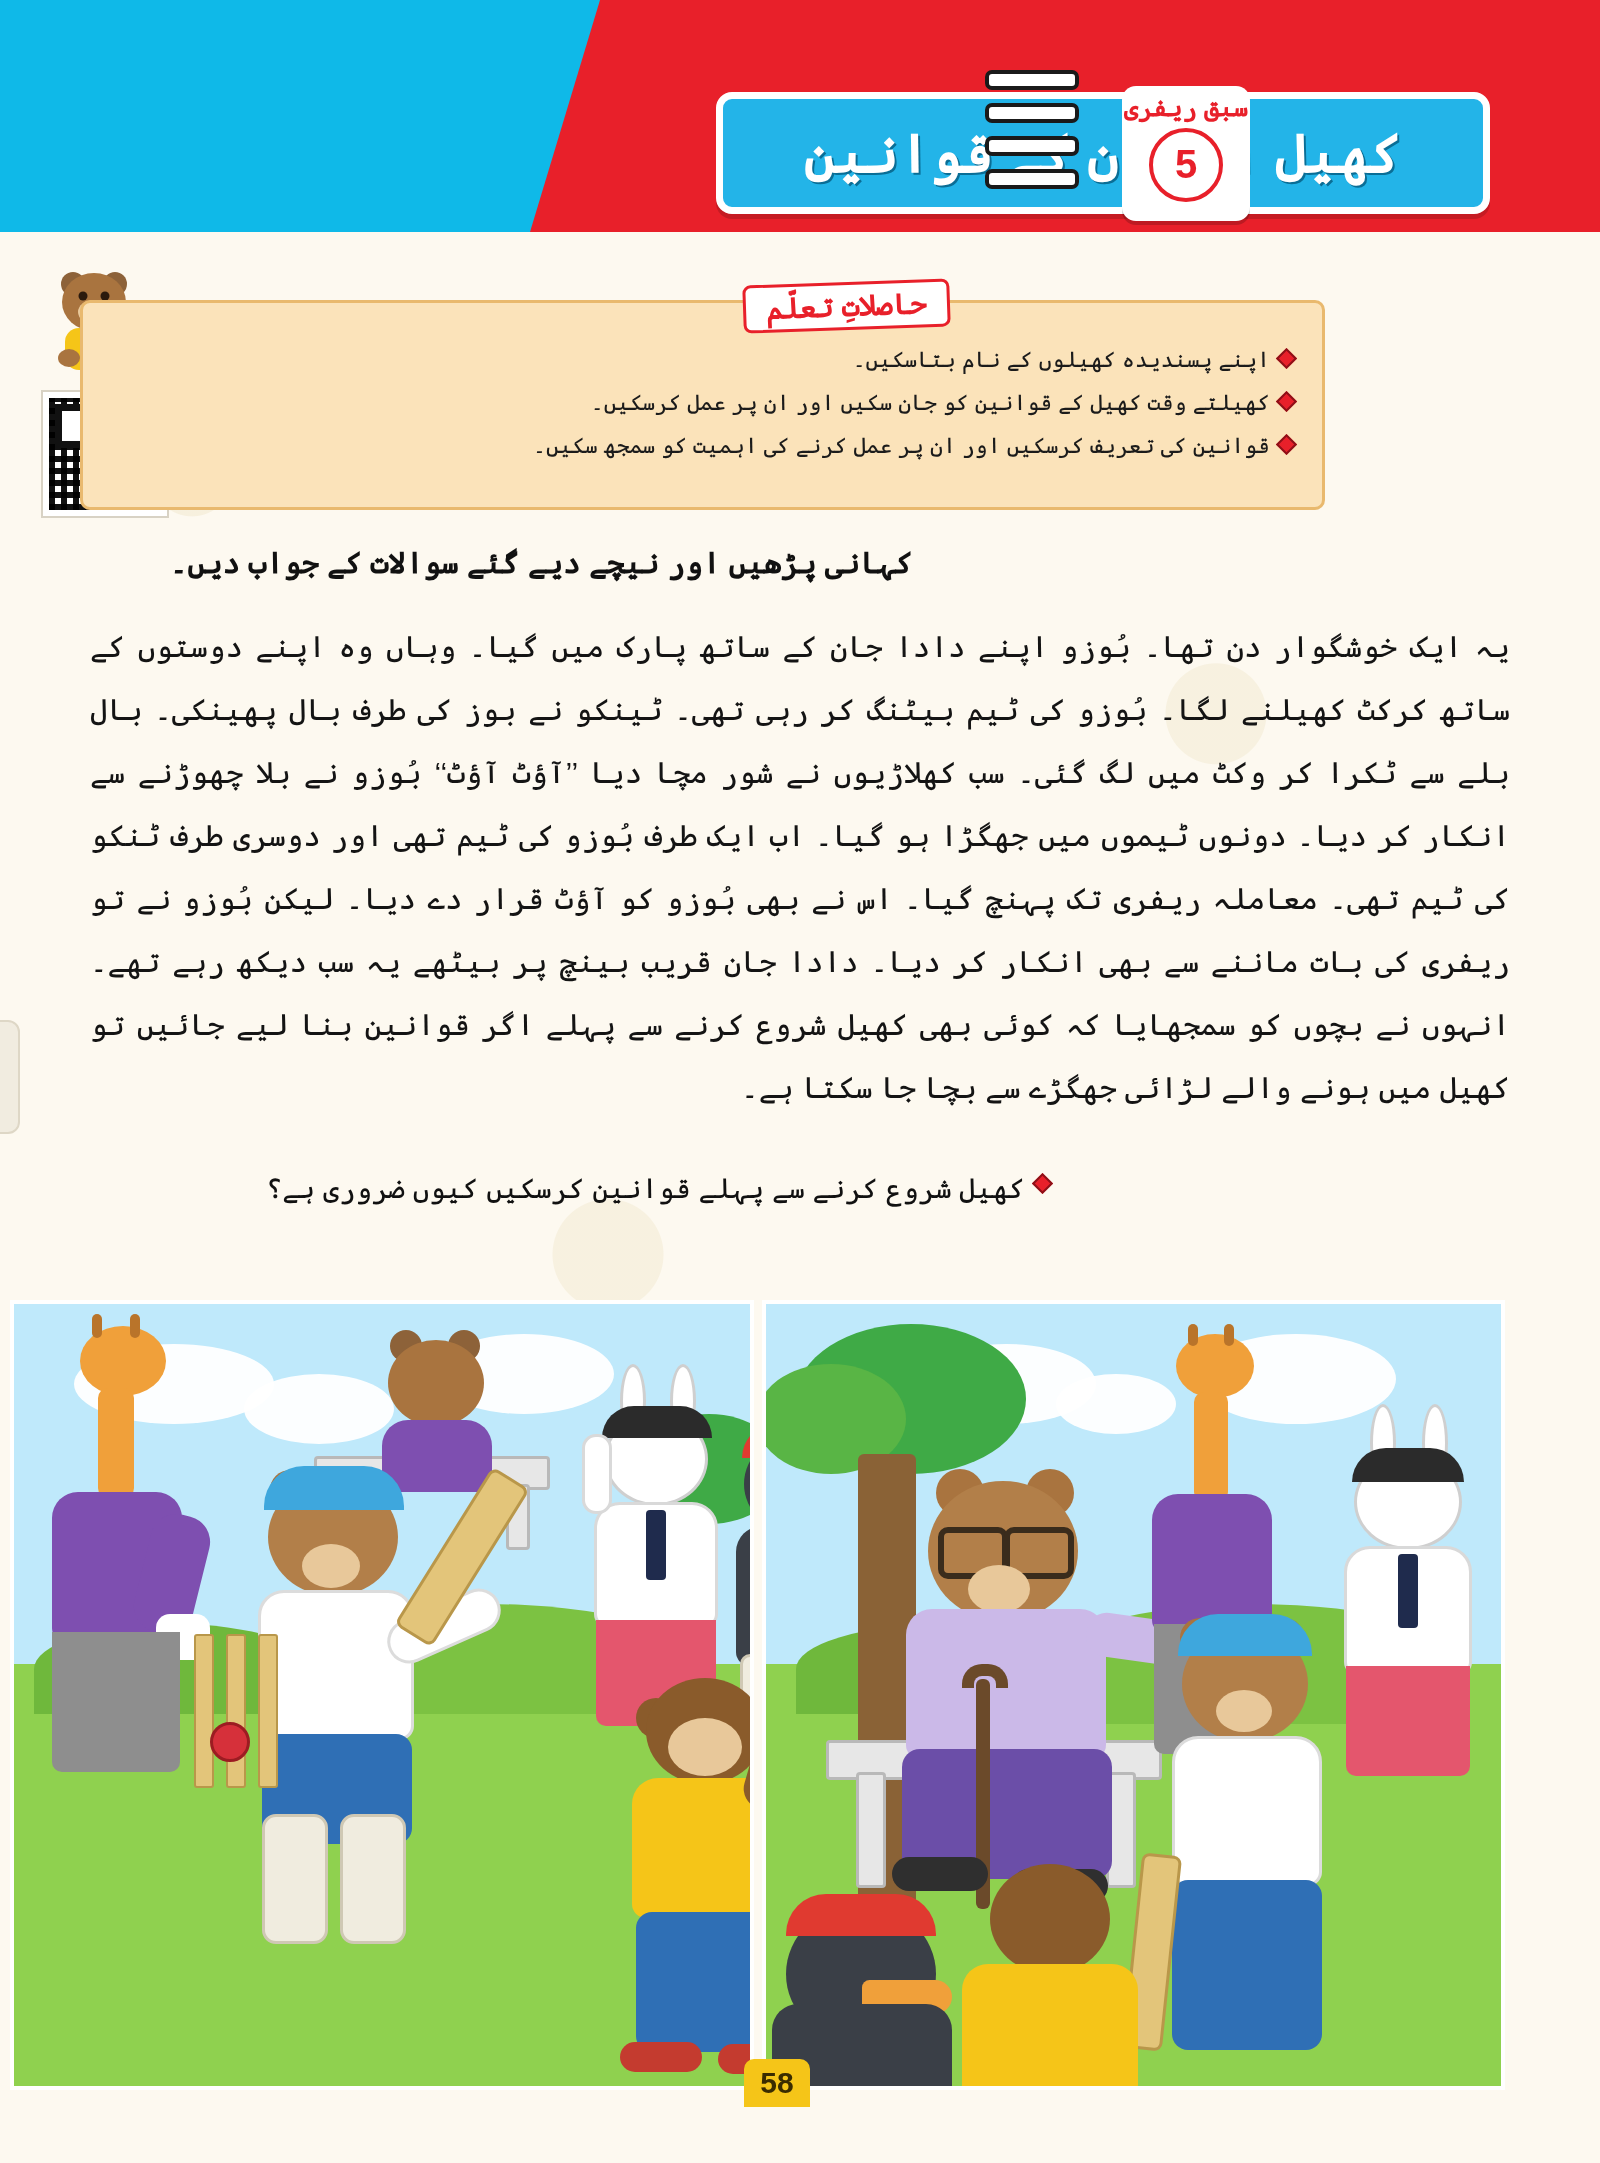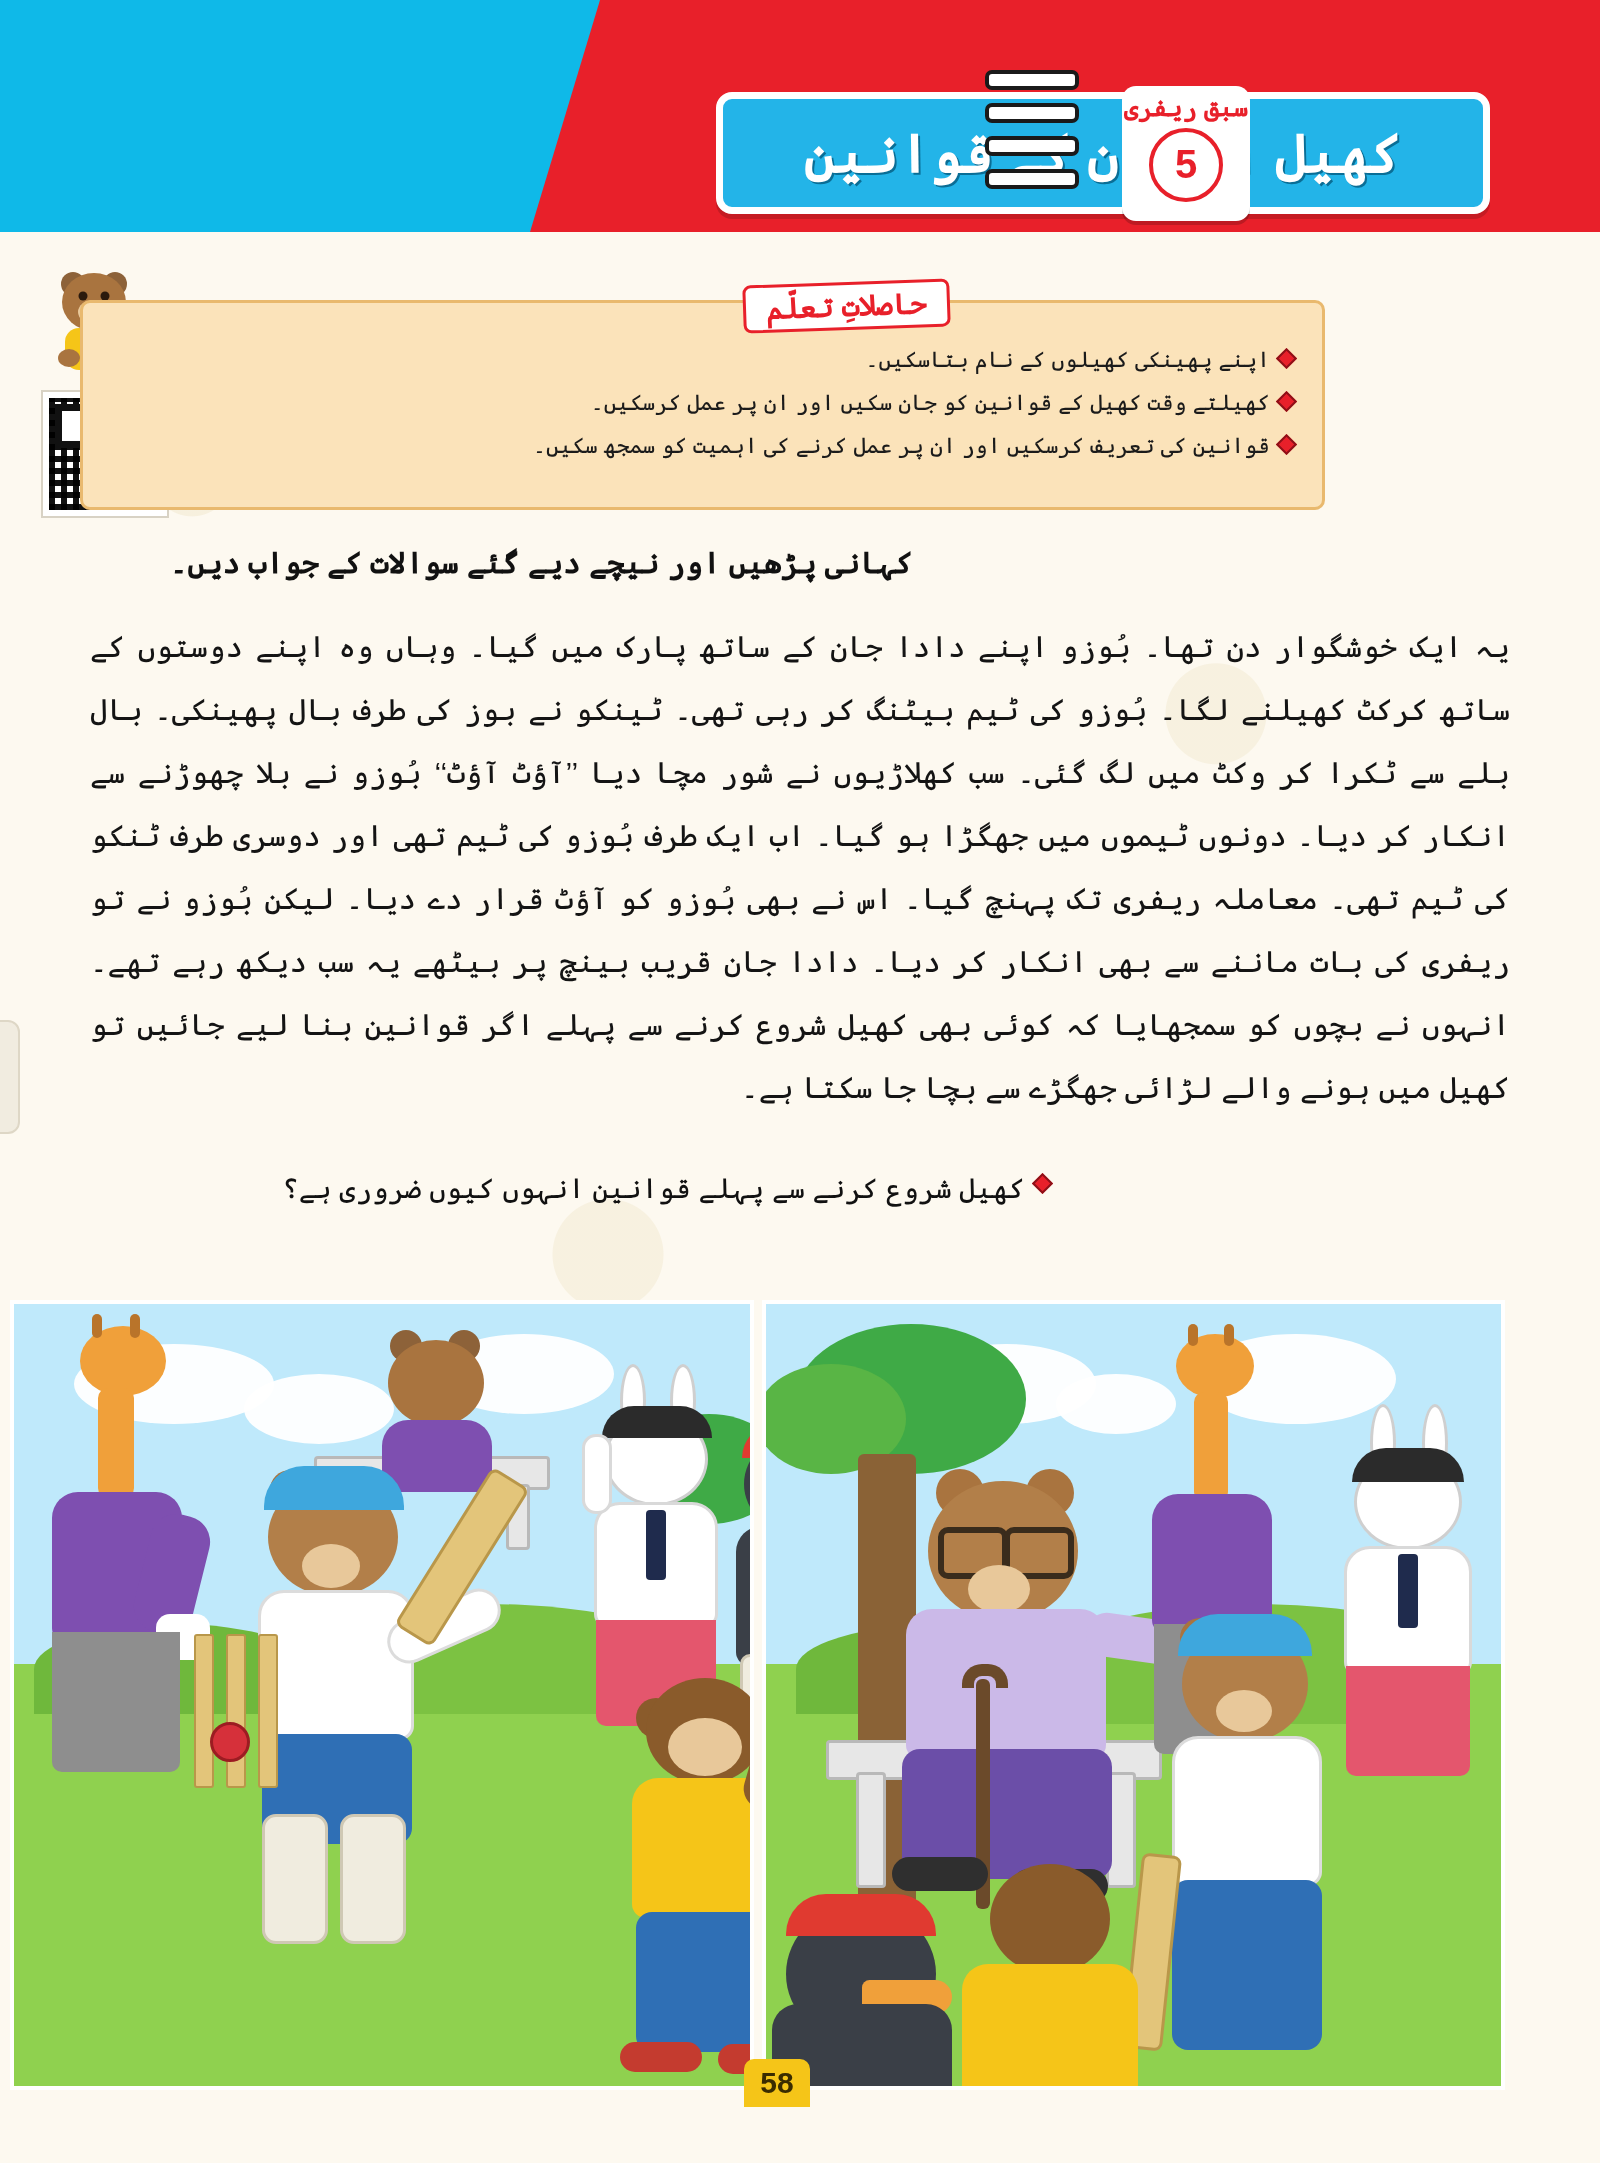--- a/index.html
+++ b/index.html
@@ -431,21 +431,21 @@
       <ellipse cx="104" cy="84" rx="11" ry="9" fill="#a9743f"></ellipse>
     </svg>
     <div class="qr"></div>
   </div>
 
   <div class="outcomes-title">حاصلاتِ تعلّم</div>
   <div class="outcomes-box">
     <div class="outcome-row">
       <div class="outcome-item">
         <span class="diamond"></span>
-        <span>اپنے پھینکی کھیلوں کے نام بتاسکیں۔</span>
+        <span>اپنے پسندیدہ کھیلوں کے نام بتاسکیں۔</span>
       </div>
     </div>
     <div class="outcome-row">
       <div class="outcome-item">
         <span class="diamond"></span>
         <span>کھیلتے وقت کھیل کے قوانین کو جان سکیں اور ان پر عمل کرسکیں۔</span>
       </div>
     </div>
     <div class="outcome-row">
       <div class="outcome-item">
@@ -458,21 +458,21 @@
   <div class="instruction">کہانی پڑھیں اور نیچے دیے گئے سوالات کے جواب دیں۔</div>
 
   <div class="story">یہ ایک خوشگوار دن تھا۔ بُوزو اپنے دادا جان کے ساتھ پارک میں گیا۔ وہاں وہ اپنے دوستوں کے ساتھ کرکٹ کھیلنے لگا۔ بُوزو کی ٹیم بیٹنگ کر رہی تھی۔ ٹینکو نے بوز کی طرف بال پھینکی۔ بال بلے سے ٹکرا کر وکٹ میں لگ گئی۔ سب کھلاڑیوں نے شور مچا دیا ’’آؤٹ آؤٹ‘‘ بُوزو نے بلا چھوڑنے سے انکار کر دیا۔ دونوں ٹیموں میں جھگڑا ہو گیا۔ اب ایک طرف بُوزو کی ٹیم تھی اور دوسری طرف ٹنکو کی ٹیم تھی۔ معاملہ ریفری تک پہنچ گیا۔ اس نے بھی بُوزو کو آؤٹ قرار دے دیا۔ لیکن بُوزو نے تو ریفری کی بات ماننے سے بھی انکار کر دیا۔ دادا جان قریب بینچ پر بیٹھے یہ سب دیکھ رہے تھے۔ انہوں نے بچوں کو سمجھایا کہ کوئی بھی کھیل شروع کرنے سے پہلے اگر قوانین بنا لیے جائیں تو کھیل میں ہونے والے لڑائی جھگڑے سے بچا جا سکتا ہے۔</div>
 
   <div class="questions">
     <div class="q-row">
     </div>
     <div class="q-row second">
       <div class="q-item">
         <span class="diamond"></span>
-        <span>کھیل شروع کرنے سے پہلے قوانین انہوں کیوں ضروری ہے؟</span>
+        <span>کھیل شروع کرنے سے پہلے قوانین کرسکیں کیوں ضروری ہے؟</span>
       </div>
     </div>
   </div>
 
   <div class="illus">
 
     <div class="panel">
       <div class="cloud" style="width:180px;height:80px;top:40px;left:150px;"></div>
       <div class="cloud" style="width:120px;height:60px;top:70px;left:290px;"></div>
       <div class="cloud" style="width:200px;height:90px;top:30px;left:430px;"></div>

